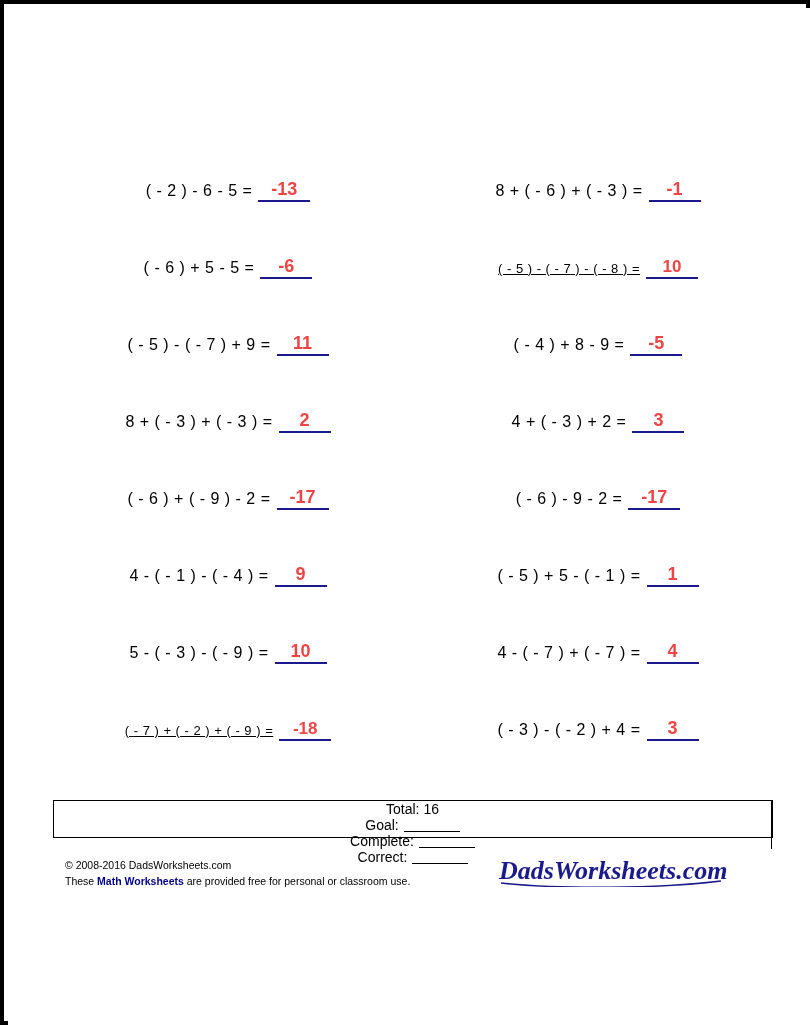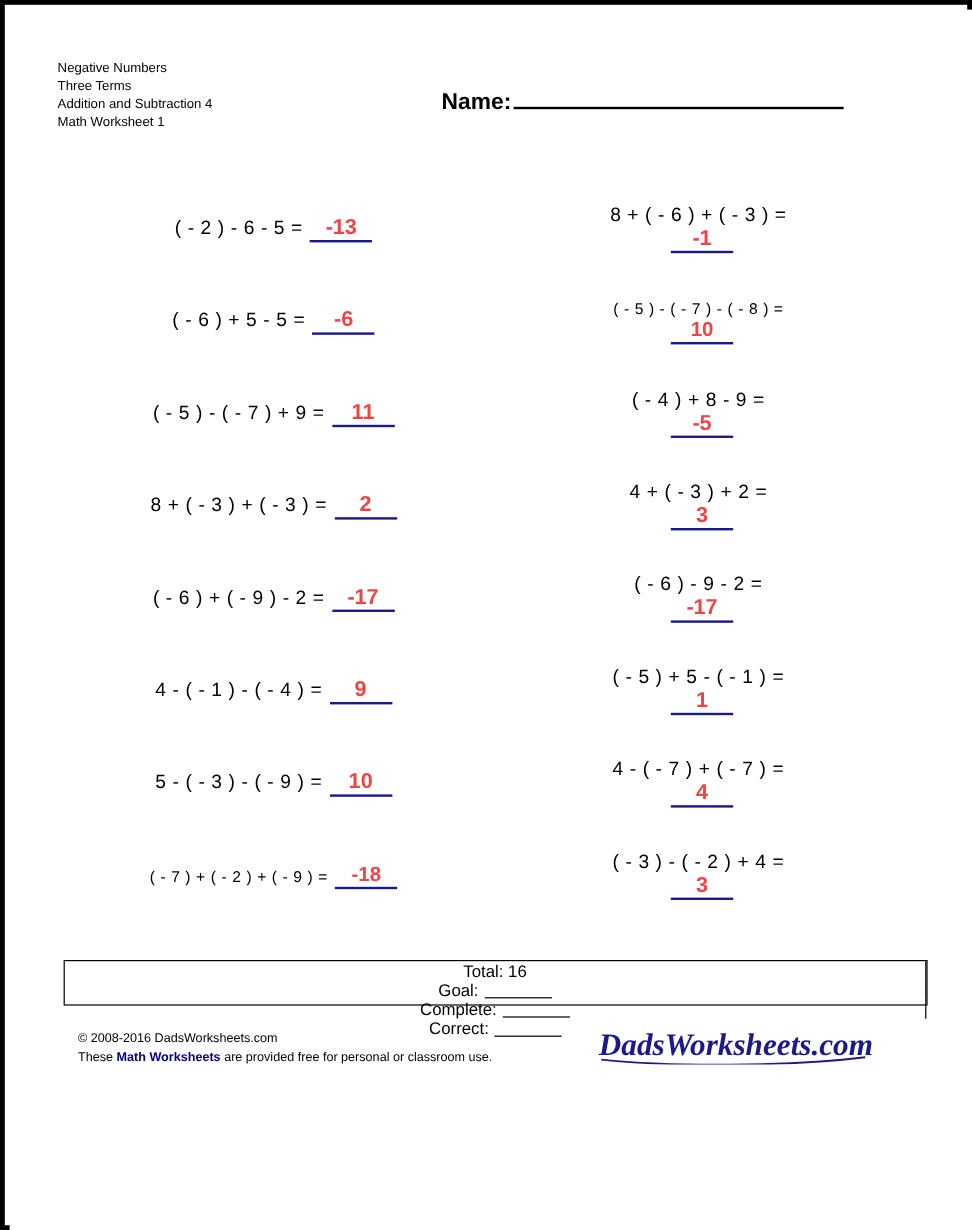--- a/index.html
+++ b/index.html
@@ -78,27 +78,27 @@
     position: absolute;
     top: 0;
     width: 340px;
     height: 46px;
     display: flex;
     align-items: center;
     justify-content: center;
     white-space: nowrap;
   }
   .cell.left { left: 10px; }
-  .cell.right { left: 364px; flex-direction: column; }
+  .cell.right { left: 380px; }
   .expr {
     font-size: 16px;
     color: #000;
     letter-spacing: 0.5px;
   }
-  .expr.small { font-size: 13px; }
+  .expr.small { font-size: 13px; text-decoration: underline; }
   .answer {
     font-size: 18px;
     font-weight: bold;
     color: #ef4444;
     border-bottom: 2px solid #1a1a8c;
     min-width: 44px;
     text-align: center;
     padding: 0 4px 1px 4px;
     margin-left: 6px;
     display: inline-block;
@@ -156,31 +156,20 @@
     height: 34px;
   }
   .logo svg { display: block; }
 </style>
 </head>
 <body>
 
 <div class="page">
   <div class="sheet">
 
-    <div class="header">
-      <div class="meta">
-        <div>Negative Numbers</div>
-        <div>Three Terms</div>
-        <div>Addition and Subtraction 4</div>
-        <div>Math Worksheet 1</div>
-      </div>
-      <div class="name-wrap">
-        <span>Name:</span><span class="name-line"></span>
-      </div>
-    </div>
 
     <div class="problems">
 
       <div class="row">
         <div class="cell left">
           <span class="expr">( - 2 ) - 6 - 5 =</span>
           <span class="answer">-13</span>
         </div>
         <div class="cell right">
           <span class="expr">8 + ( - 6 ) + ( - 3 ) =</span>

